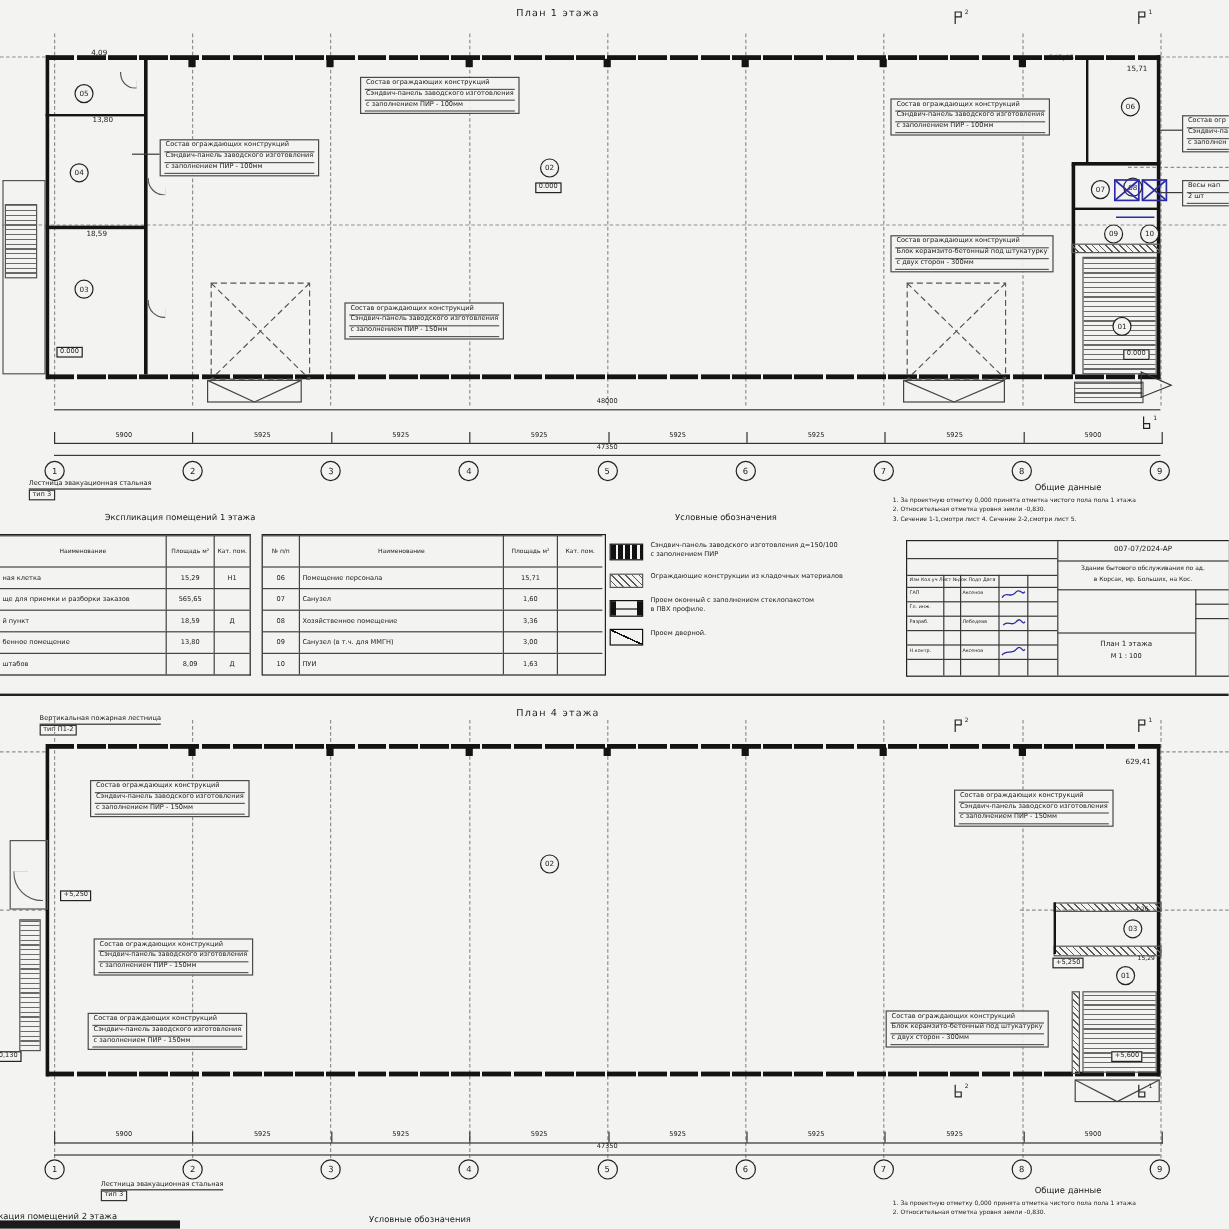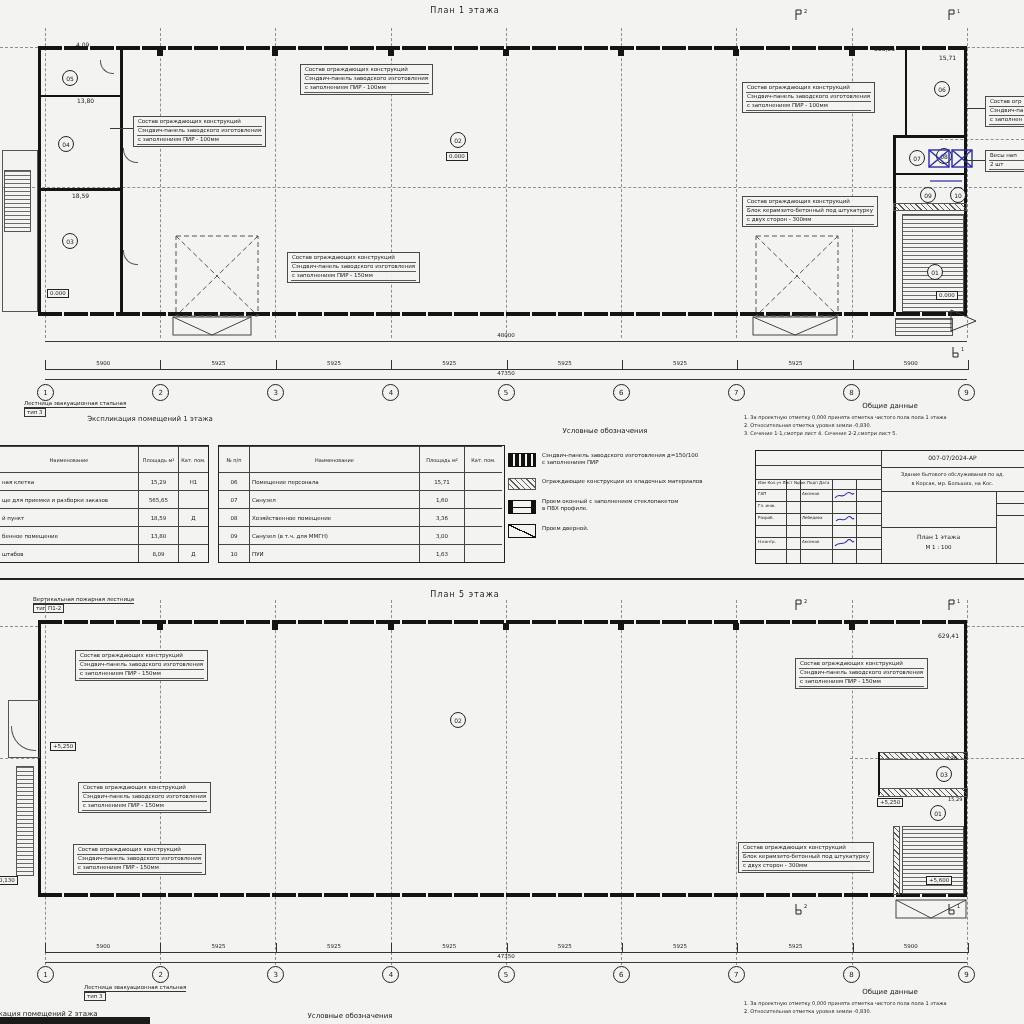--- a/index.html
+++ b/index.html
@@ -237,21 +237,21 @@
     <div class="bubble gbubble">6</div>
     <div class="bubble gbubble">7</div>
     <div class="bubble gbubble">8</div>
     <div class="bubble gbubble">9</div>
   </div>
 <div class="abs t55" style="left:24px;top:400px">
   <span class="underl">Лестница эвакуационная стальная</span><br>
   <span class="tagbox">тип 3</span>
 </div>
 
-<div class="abs t7 ctr" style="left:40px;top:415px;width:220px">Экспликация помещений 1 этажа</div>
+<div class="abs t7 ctr" style="left:40px;top:427px;width:220px">Экспликация помещений 1 этажа</div>
 
 <div class="tbl" style="left:0;top:445px;width:208px;grid-template-columns:138px 40px 30px;grid-template-rows:26px 18px 18px 18px 18px 18px;border-left:none">
   <div class="trow">
     <div class="tc th first">Наименование</div>
     <div class="tc th">Площадь м²</div>
     <div class="tc th">Кат. пом.</div>
   </div>
   <div style="display:contents">
     
   <div class="trow">
@@ -385,21 +385,21 @@
   <div class="abs thin" style="left:240px;top:40px;width:1px;height:72px"></div>
   <div class="abs thin" style="left:240px;top:52px;width:28px;height:1px"></div>
   <div class="abs thin" style="left:240px;top:64px;width:28px;height:1px"></div>
   <div class="abs thin" style="left:125px;top:76px;width:115px;height:1px"></div>
   <div class="abs t6 ctr nw" style="left:125px;top:82px;width:115px">План 1 этажа</div>
   <div class="abs t55 ctr nw" style="left:125px;top:93px;width:115px">М 1 : 100</div>
 </div>
 
 <div class="abs" style="left:0;top:578px;width:1024px;height:2px;background:#222"></div>
 
-<div class="abs t8 ctr" style="left:0;top:590px;width:930px">План 5 этажа</div>
+<div class="abs t8 ctr" style="left:0;top:590px;width:930px">План 4 этажа</div>
 <div class="abs t55" style="left:33px;top:596px">
   <span class="underl">Вертикальная пожарная лестница</span><br>
   <span class="tagbox">тип П1-2</span>
 </div>
 
 <div class="abs grid" style="left:45px;top:600px;height:365px"></div>
 <div class="abs grid" style="left:160px;top:600px;height:365px"></div>
 <div class="abs grid" style="left:275px;top:600px;height:365px"></div>
 <div class="abs grid" style="left:391px;top:600px;height:365px"></div>
 <div class="abs grid" style="left:506px;top:600px;height:365px"></div>

